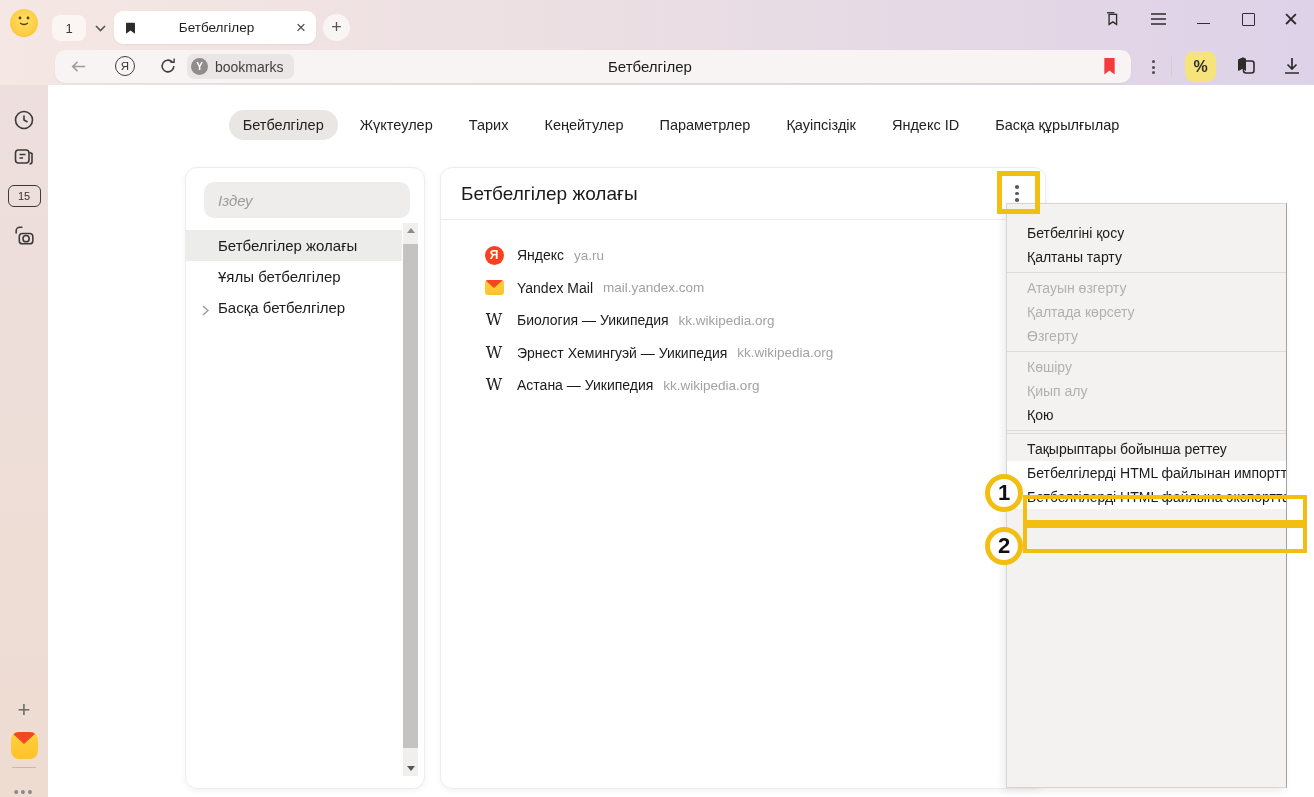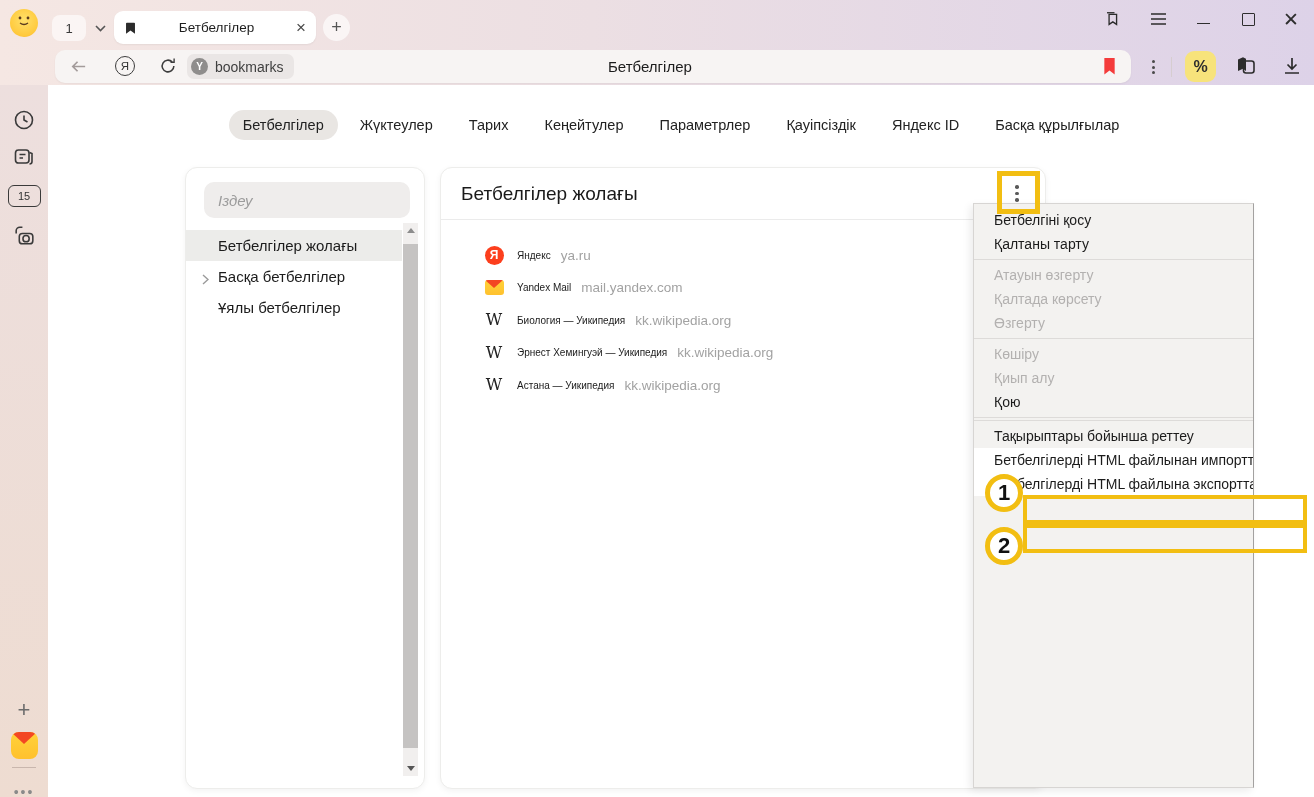--- a/index.html
+++ b/index.html
@@ -105,34 +105,34 @@
   
   .main-header{height:52px;display:flex;align-items:center;padding:0 14px 0 20px;
     border-bottom:1px solid #ebebeb;box-sizing:border-box;}
   .main-title{flex:1;font-size:19px;color:#1a1a1a;font-weight:500;}
   .kebab-btn{width:28px;height:28px;display:flex;flex-direction:column;align-items:center;
     justify-content:center;gap:3px;position:relative;z-index:13;}
   .kebab-btn i{width:3.5px;height:3.5px;border-radius:50%;background:#5a5a5a;}
   .bm-list{padding-top:19px;}
   .bm-row{height:32.5px;display:flex;align-items:center;padding-left:43px;}
   .bm-icon{width:20px;display:flex;justify-content:center;margin-right:13px;}
-  .bm-title{font-size:10px;color:#1b1b1b;}
+  .bm-title{font-size:14px;color:#1b1b1b;}
   .bm-url{font-size:13.5px;color:#a2a2a2;margin-left:10px;}
   .ya-circ{width:19px;height:19px;border-radius:50%;background:#fc3f1d;color:#fff;display:flex;
     align-items:center;justify-content:center;font-size:12px;font-weight:bold;}
   .mail-sm{width:19px;height:15px;border-radius:3px;overflow:hidden;position:relative;
     background:linear-gradient(180deg,#ffd23a,#ffc12e);}
   .mail-sm i{position:absolute;left:0;top:0;width:0;height:0;
     border-left:9.5px solid transparent;border-right:9.5px solid transparent;border-top:8px solid #f34723;}
   .wiki-w{font-family:"DejaVu Serif","Liberation Serif",serif;font-size:16px;color:#222;line-height:1;}
 
   
-  .menu{position:absolute;left:973px;top:203px;width:281px;height:585px;background:#f3f2f0;
+  .menu{position:absolute;left:1006px;top:203px;width:281px;height:585px;background:#f3f2f0;
     border:1px solid #d7d5d3;border-right-color:#a3a1a0;box-shadow:-3px 3px 8px rgba(0,0,0,.08);
-    box-sizing:border-box;z-index:10;padding-top:3px;}
+    box-sizing:border-box;z-index:10;padding-top:16px;}
   .menu-group{padding:1px 0;}
   .menu-item{height:24px;line-height:24px;padding:0 20px;font-size:14px;color:#1b1b1b;
     white-space:nowrap;overflow:hidden;}
   .menu-item.disabled{color:#b3b1b0;}
   .menu-item.highlighted{background:#fff;}
   .menu-divider{height:1px;background:#dddbd9;margin:2px 0;}
   .kebab-highlight{position:absolute;left:997px;top:171px;width:43px;height:43px;
     border:5px solid #f2be12;box-sizing:border-box;z-index:12;}
   .ann-box{position:absolute;border:4px solid #f2be12;box-sizing:border-box;z-index:11;}
   .ann-box1{left:1023px;top:495px;width:284px;height:29px;}
@@ -289,29 +289,29 @@
     </div>
 
     <div class="card left-card">
       <div class="search">
         <input type="text" placeholder="Іздеу" style="">
       </div>
       <div class="folder-item selected">
         <span>Бетбелгілер жолағы</span>
       </div>
       <div class="folder-item">
+        <span>Ұялы бетбелгілер</span>
+      </div>
+      <div class="folder-item">
         <span class="chev">
           <svg width="7" height="11" viewBox="0 0 7 11">
               <path d="M1 1l5 4.5L1 10" stroke="#9a9a9a" stroke-width="1.4" fill="none"></path>
             </svg>
         </span>
         <span>Басқа бетбелгілер</span>
-      </div>
-      <div class="folder-item">
-        <span>Ұялы бетбелгілер</span>
       </div>
       <div class="scroll-track">
         <i class="sc-up"></i>
         <i class="sc-thumb"></i>
         <i class="sc-down"></i>
       </div>
     </div>
 
     <div class="card main-card">
       <div class="main-header">

